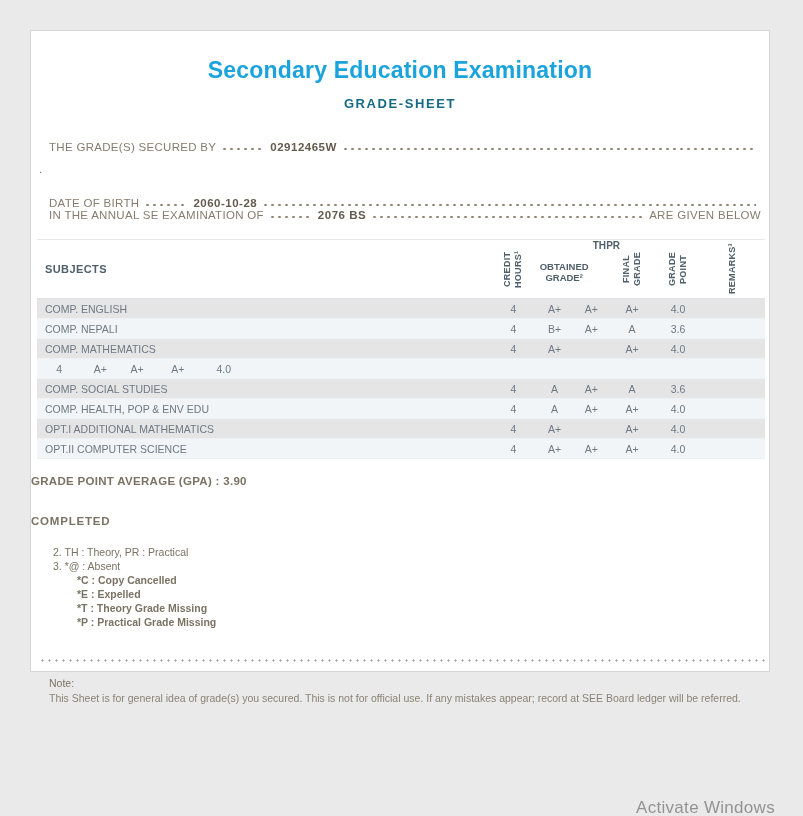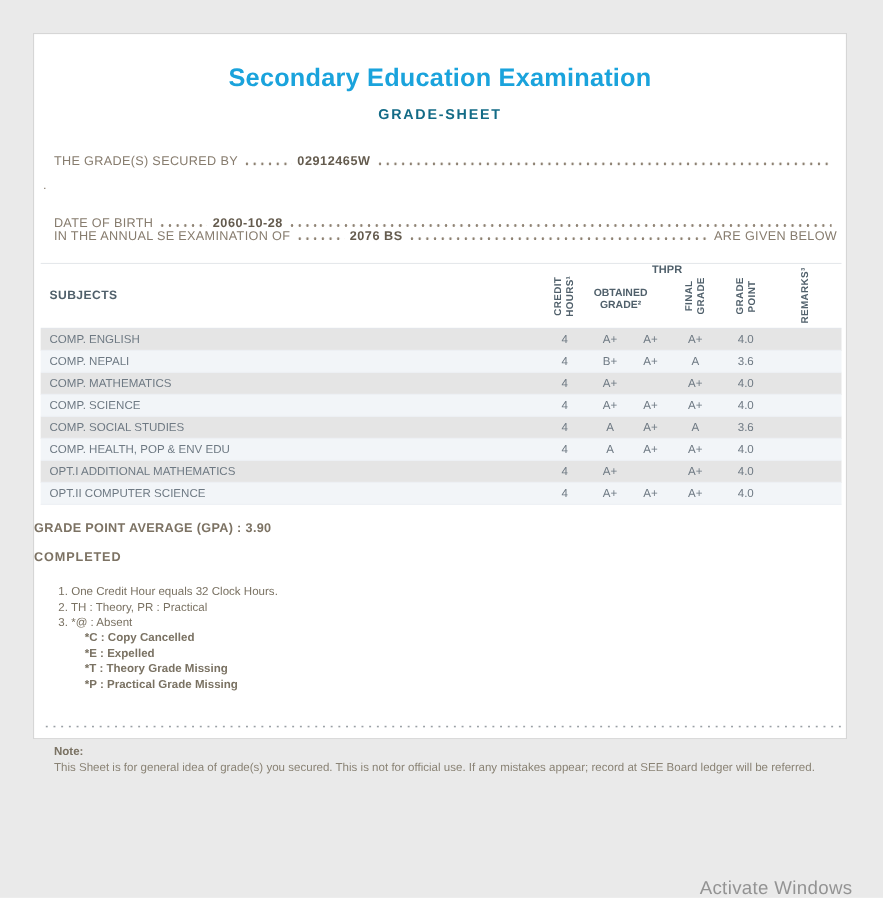--- a/index.html
+++ b/index.html
@@ -109,36 +109,36 @@
   .tbody .trow:nth-child(even) { background: #f2f5f8; }
 
   .gpa, .status {
     text-align: left;
     margin: 16px 4px 0 0;
     font-weight: bold;
     color: #7c7263;
     font-size: 11.5px;
     letter-spacing: 0.3px;
   }
-  .status { margin-top: 14px; letter-spacing: 0.8px; }
+  .status { margin-top: 28px; letter-spacing: 0.8px; }
 
   .footnotes { margin: 18px 0 0 22px; color: #7a7263; font-size: 10.5px; line-height: 14px; }
   .fn { white-space: pre; }
   .fn-sub { margin-left: 24px; font-weight: bold; }
 
   .dotted-divider {
     margin: 30px 4px 0 8px;
     height: 3px;
     background-image: radial-gradient(circle, #9aa0a5 0.9px, transparent 1.2px);
     background-size: 7px 3px;
     background-repeat: repeat-x;
     background-position: 0 100%;
   }
   .note { margin: 14px 24px 0 18px; font-size: 10.5px; line-height: 15px; color: #8a8375; }
-  .note-label { display: block; font-weight: bold; color: #7a7263; }
+  .note-label { display: block; font-weight: normal; color: #7a7263; }
 
   .watermark {
     position: absolute;
     right: 28px; bottom: -2px;
     font-size: 17px;
     color: rgba(125,125,125,0.8);
     letter-spacing: 0.3px;
   }
 </style>
 </head>
@@ -217,21 +217,20 @@
         <div class="trow">
           <div class="cell c0">COMP. MATHEMATICS</div>
           <div class="cell c1">4</div>
           <div class="cell c2">A+</div>
           <div class="cell c3"></div>
           <div class="cell c4">A+</div>
           <div class="cell c5">4.0</div>
           <div class="cell c6"></div>
         </div>
         <div class="trow">
-          <div class="cell c0">COMP. SCIENCE</div>
           <div class="cell c1">4</div>
           <div class="cell c2">A+</div>
           <div class="cell c3">A+</div>
           <div class="cell c4">A+</div>
           <div class="cell c5">4.0</div>
           <div class="cell c6"></div>
         </div>
         <div class="trow">
           <div class="cell c0">COMP. SOCIAL STUDIES</div>
           <div class="cell c1">4</div>
@@ -268,21 +267,20 @@
           <div class="cell c5">4.0</div>
           <div class="cell c6"></div>
         </div>
       </div>
   </div>
 
   <div class="gpa">GRADE POINT AVERAGE (GPA) : 3.90</div>
   <div class="status">COMPLETED</div>
 
   <div class="footnotes">
-      <div class="fn">1. One Credit Hour equals 32 Clock Hours.</div>
       <div class="fn">2. TH : Theory, PR : Practical</div>
       <div class="fn">3. *@ : Absent</div>
       <div class="fn fn-sub">*C : Copy Cancelled</div>
       <div class="fn fn-sub">*E : Expelled</div>
       <div class="fn fn-sub">*T : Theory Grade Missing</div>
       <div class="fn fn-sub">*P : Practical Grade Missing</div>
     </div>
 
   <div class="dotted-divider"></div>
 

